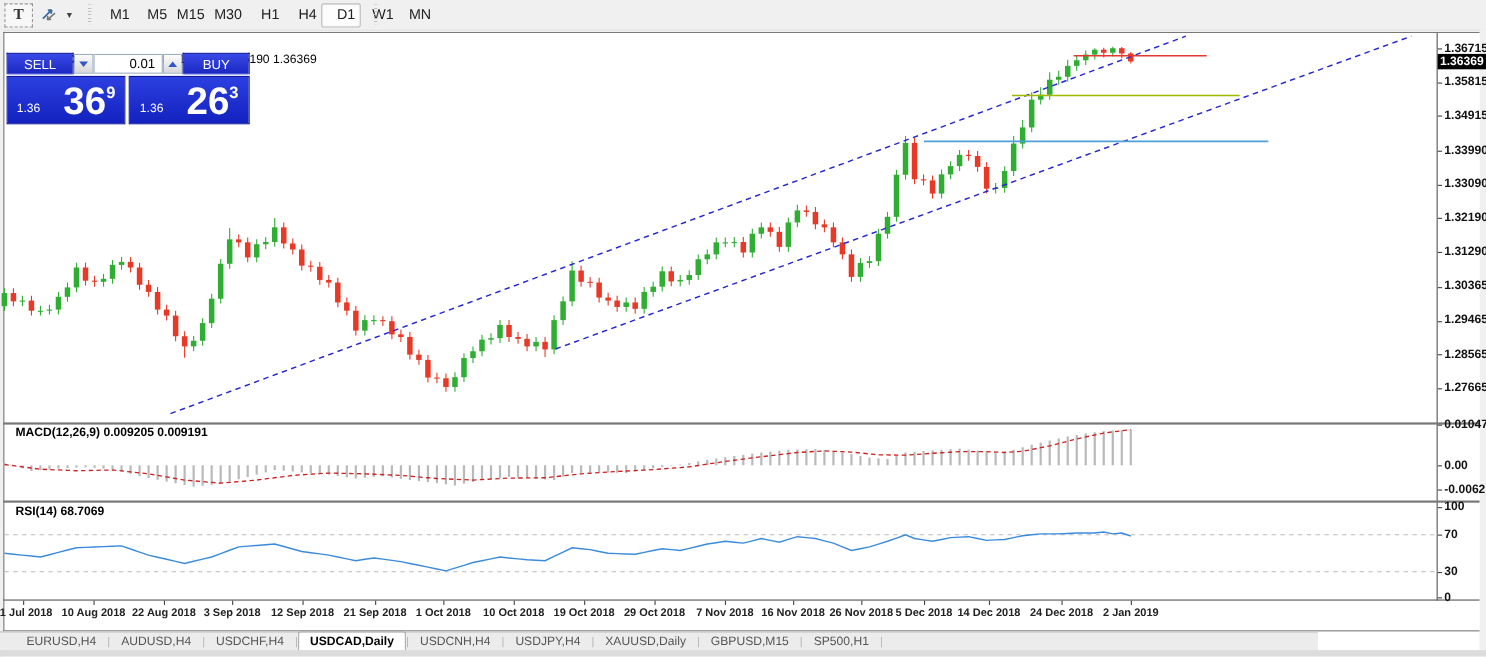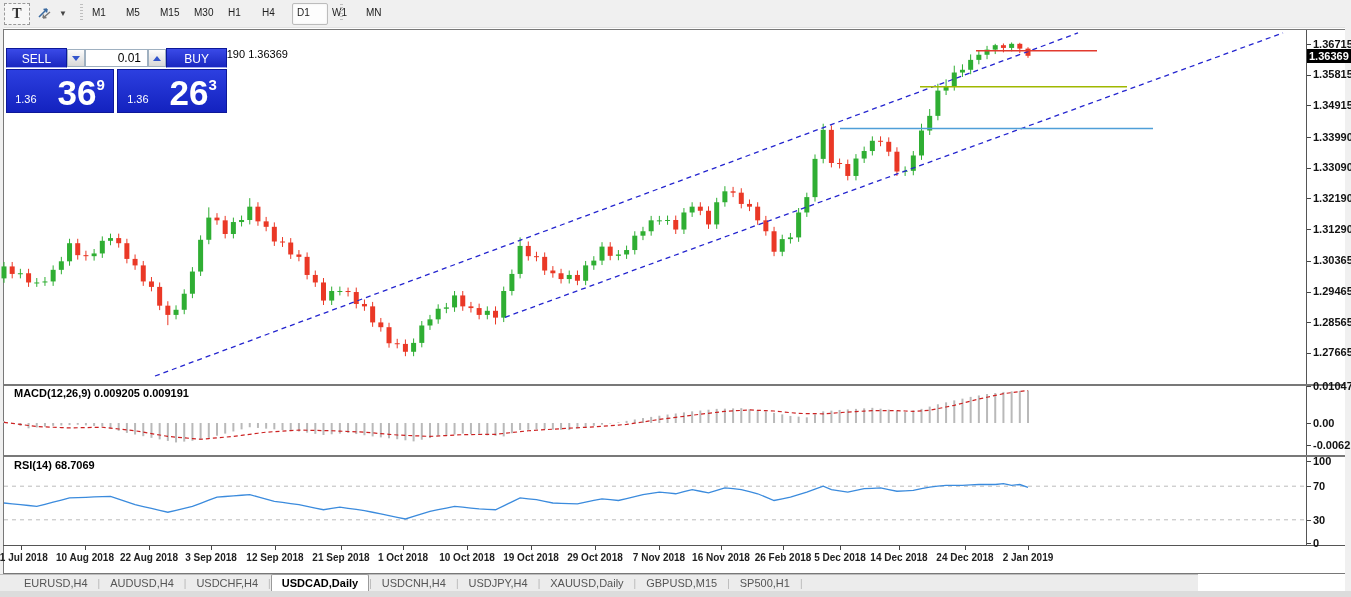--- a/index.html
+++ b/index.html
@@ -6,21 +6,21 @@
   body{font-family:"Liberation Sans", sans-serif; background:#f0f0f0; width:1351px; height:597px; position:relative; overflow:hidden;}
   #stage{position:absolute;left:0;top:0;width:1351px;height:597px;background:#ffffff;}
   
   #toolbar{position:absolute;left:0;top:0;width:1351px;height:27px;background:#f0f0f0;border-bottom:1px solid #e2e2e2;}
   .tool-ico{position:absolute;top:3px;height:20px;display:flex;align-items:center;justify-content:center;}
   #text-tool{left:4px;width:24px;border:1px dashed #9a9a9a;color:#333;font-family:"Liberation Serif",serif;font-size:14px;font-weight:bold;background:#f7f7f7;}
   #styler-tool{left:33px;width:23px;}
   #styler-caret{left:57px;width:12px;color:#444;font-size:8px;}
   .grip{position:absolute;top:4px;width:3px;height:18px;background:repeating-linear-gradient(#bfbfbf 0 1px, transparent 1px 3px);}
   #tf-group{position:absolute;left:88px;top:3px;height:20px;display:flex;}
-  .tf-btn{min-width:26px;padding:0 4px;height:20px;line-height:20px;text-align:left;font-size:10px;color:#222;cursor:default;}
+  .tf-btn{min-width:26px;padding:0 4px;height:20px;line-height:20px;text-align:right;font-size:13px;color:#222;cursor:default;}
   .tf-btn.active{background:#fdfdfd;border:1px solid #bcbcbc;border-radius:2px;line-height:18px;box-shadow:inset 0 0 2px #e8e8e8;}
   
   #chart-bg{position:absolute;left:4px;top:30px;width:1341px;height:543px;background:#ffffff;}
   .frame-line{position:absolute;background:#787878;}
   #left-strip{position:absolute;left:0;top:27px;width:4px;height:570px;background:#f0f0f0;}
   #right-strip{position:absolute;left:1345px;top:27px;width:6px;height:564px;background:#f0f0f0;}
   #chart-svg{position:absolute;left:0;top:0;width:1351px;height:597px;}
   
   #chart-title{position:absolute;left:12px;top:36px;font-size:11px;color:#000;white-space:pre;}
   #chart-title .arrow{font-size:8px;margin-right:5px;}
@@ -571,21 +571,21 @@
       <div class="date-label" style="left: 467px;">10 Oct 2018</div>
       <div class="date-tick" style="left: 467px;"></div>
       <div class="date-label" style="left: 531px;">19 Oct 2018</div>
       <div class="date-tick" style="left: 531px;"></div>
       <div class="date-label" style="left: 595px;">29 Oct 2018</div>
       <div class="date-tick" style="left: 595px;"></div>
       <div class="date-label" style="left: 659px;">7 Nov 2018</div>
       <div class="date-tick" style="left: 659px;"></div>
       <div class="date-label" style="left: 721px;">16 Nov 2018</div>
       <div class="date-tick" style="left: 721px;"></div>
-      <div class="date-label" style="left: 783px;">26 Feb 2018</div>
+      <div class="date-label" style="left: 783px;">26 Nov 2018</div>
       <div class="date-tick" style="left: 783px;"></div>
       <div class="date-label" style="left: 840px;">5 Dec 2018</div>
       <div class="date-tick" style="left: 840px;"></div>
       <div class="date-label" style="left: 899px;">14 Dec 2018</div>
       <div class="date-tick" style="left: 899px;"></div>
       <div class="date-label" style="left: 965px;">24 Dec 2018</div>
       <div class="date-tick" style="left: 965px;"></div>
       <div class="date-label" style="left: 1028px;">2 Jan 2019</div>
       <div class="date-tick" style="left: 1028px;"></div>
     </div>

